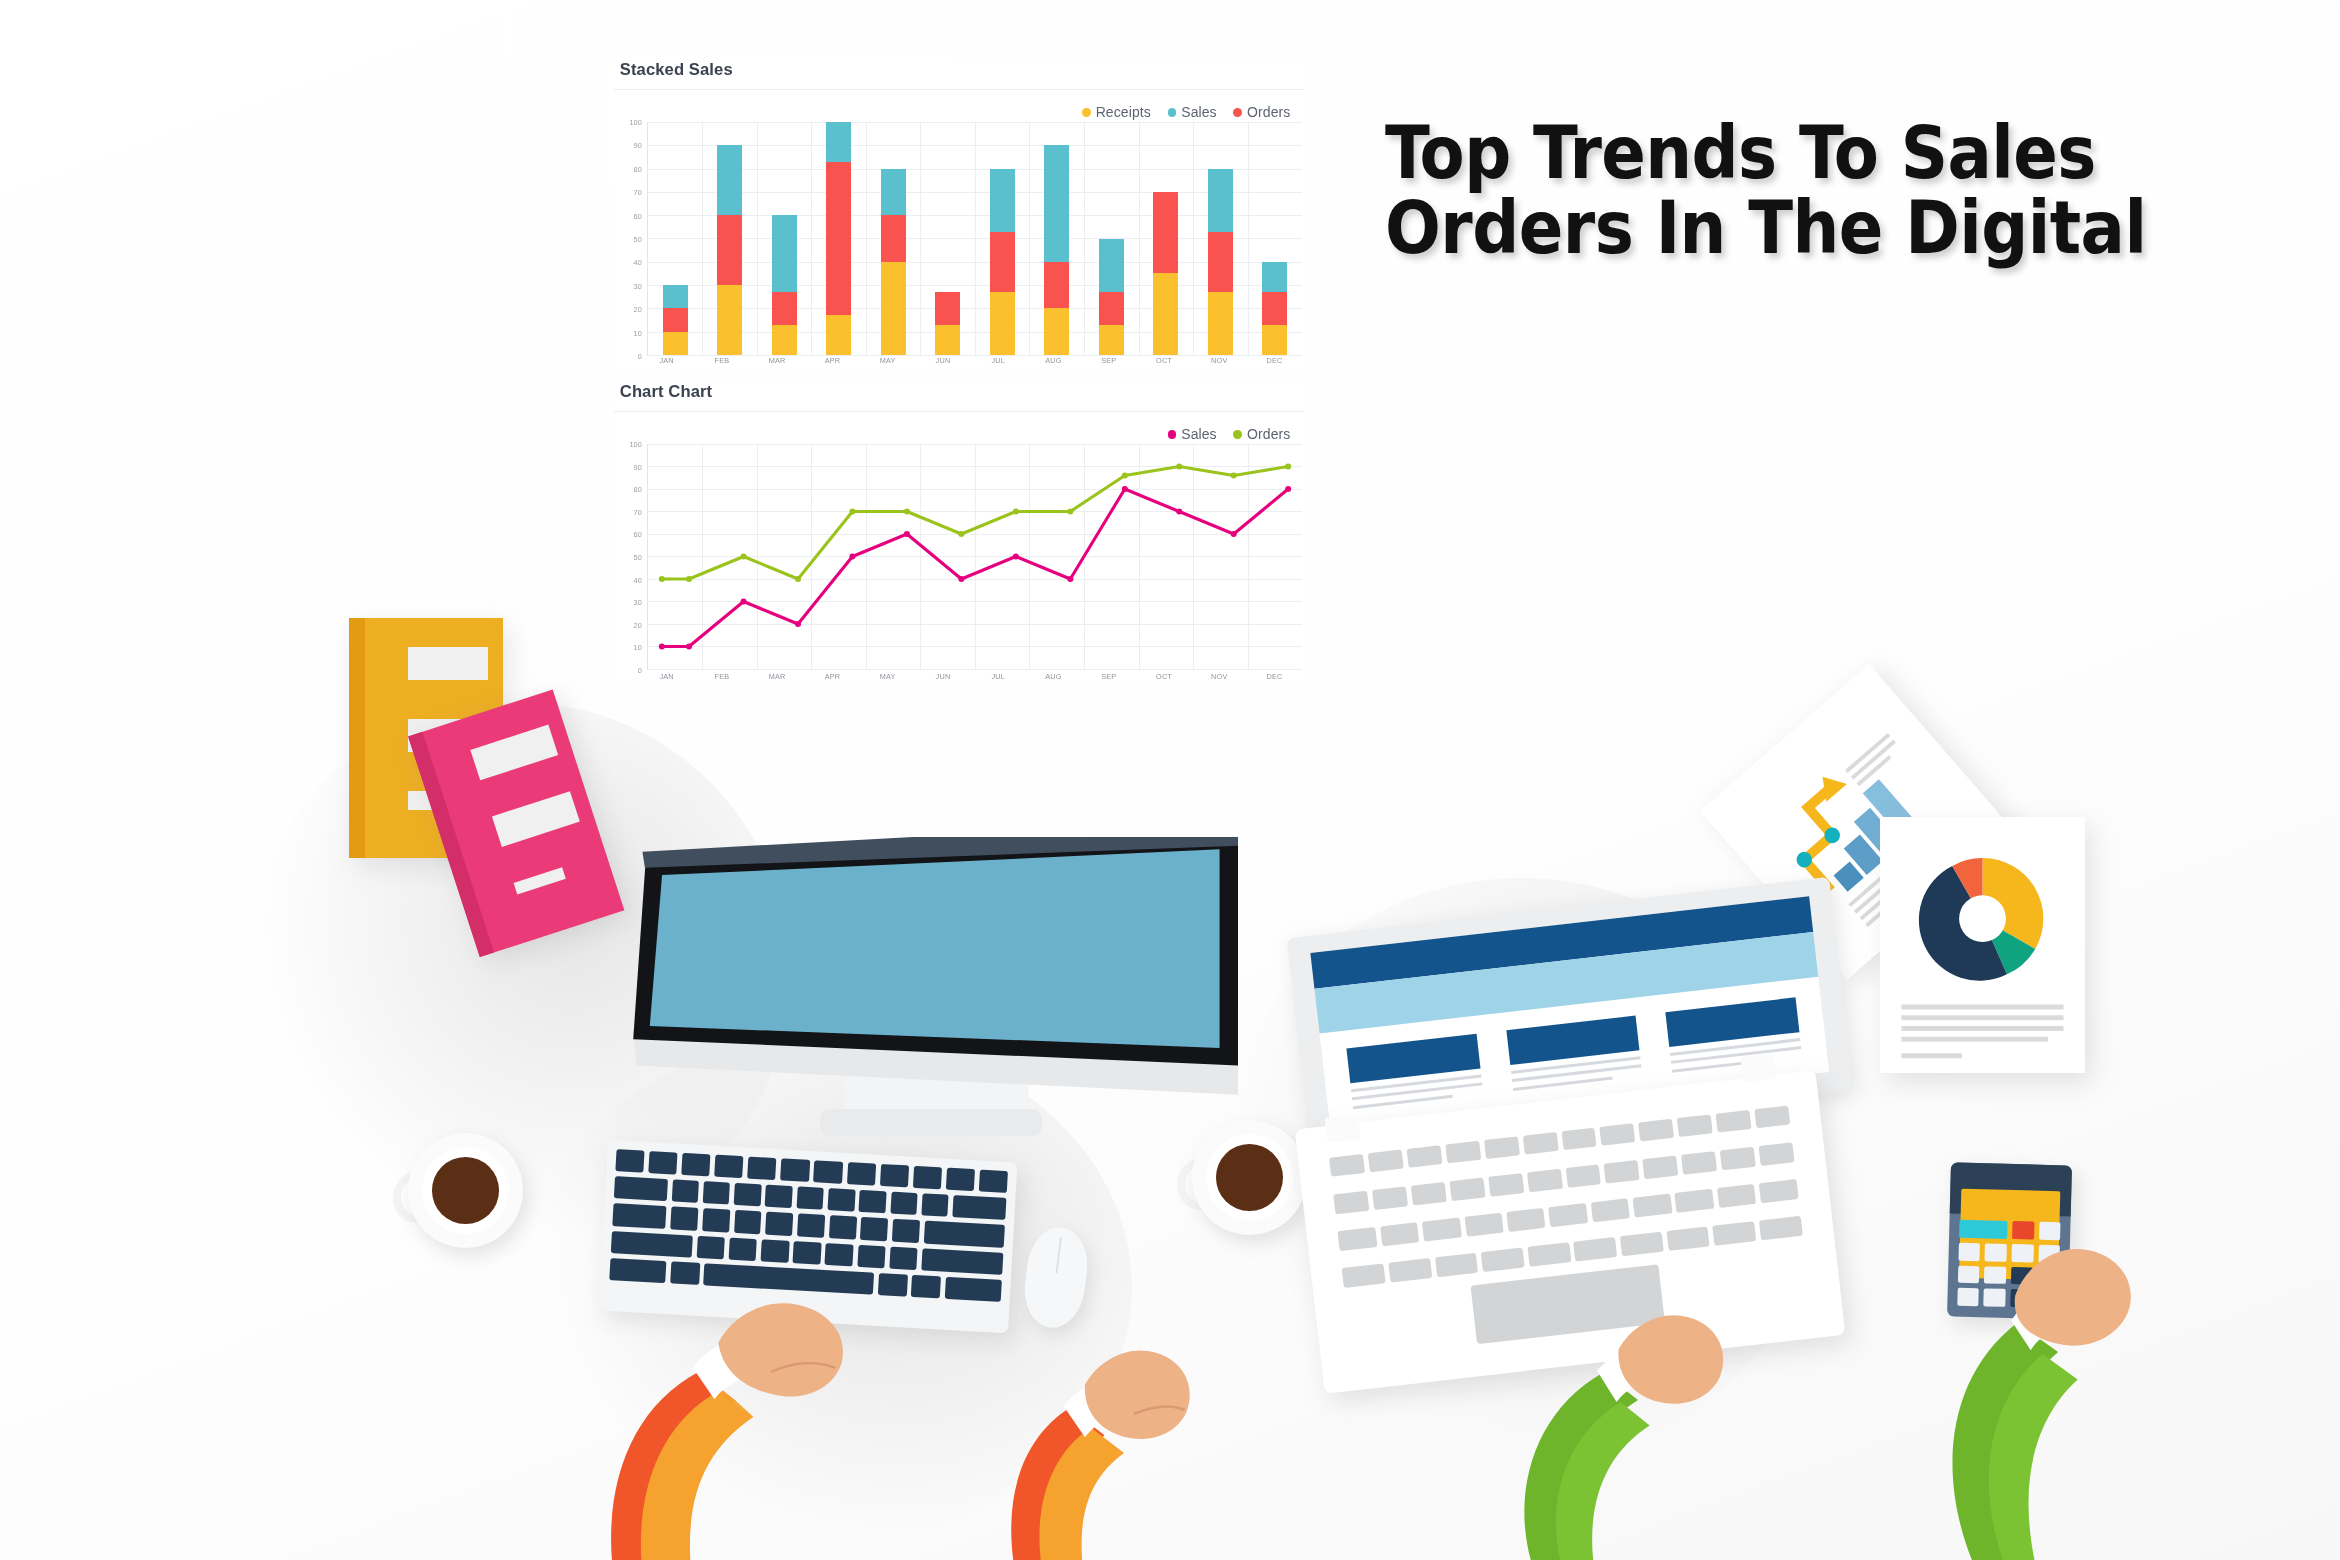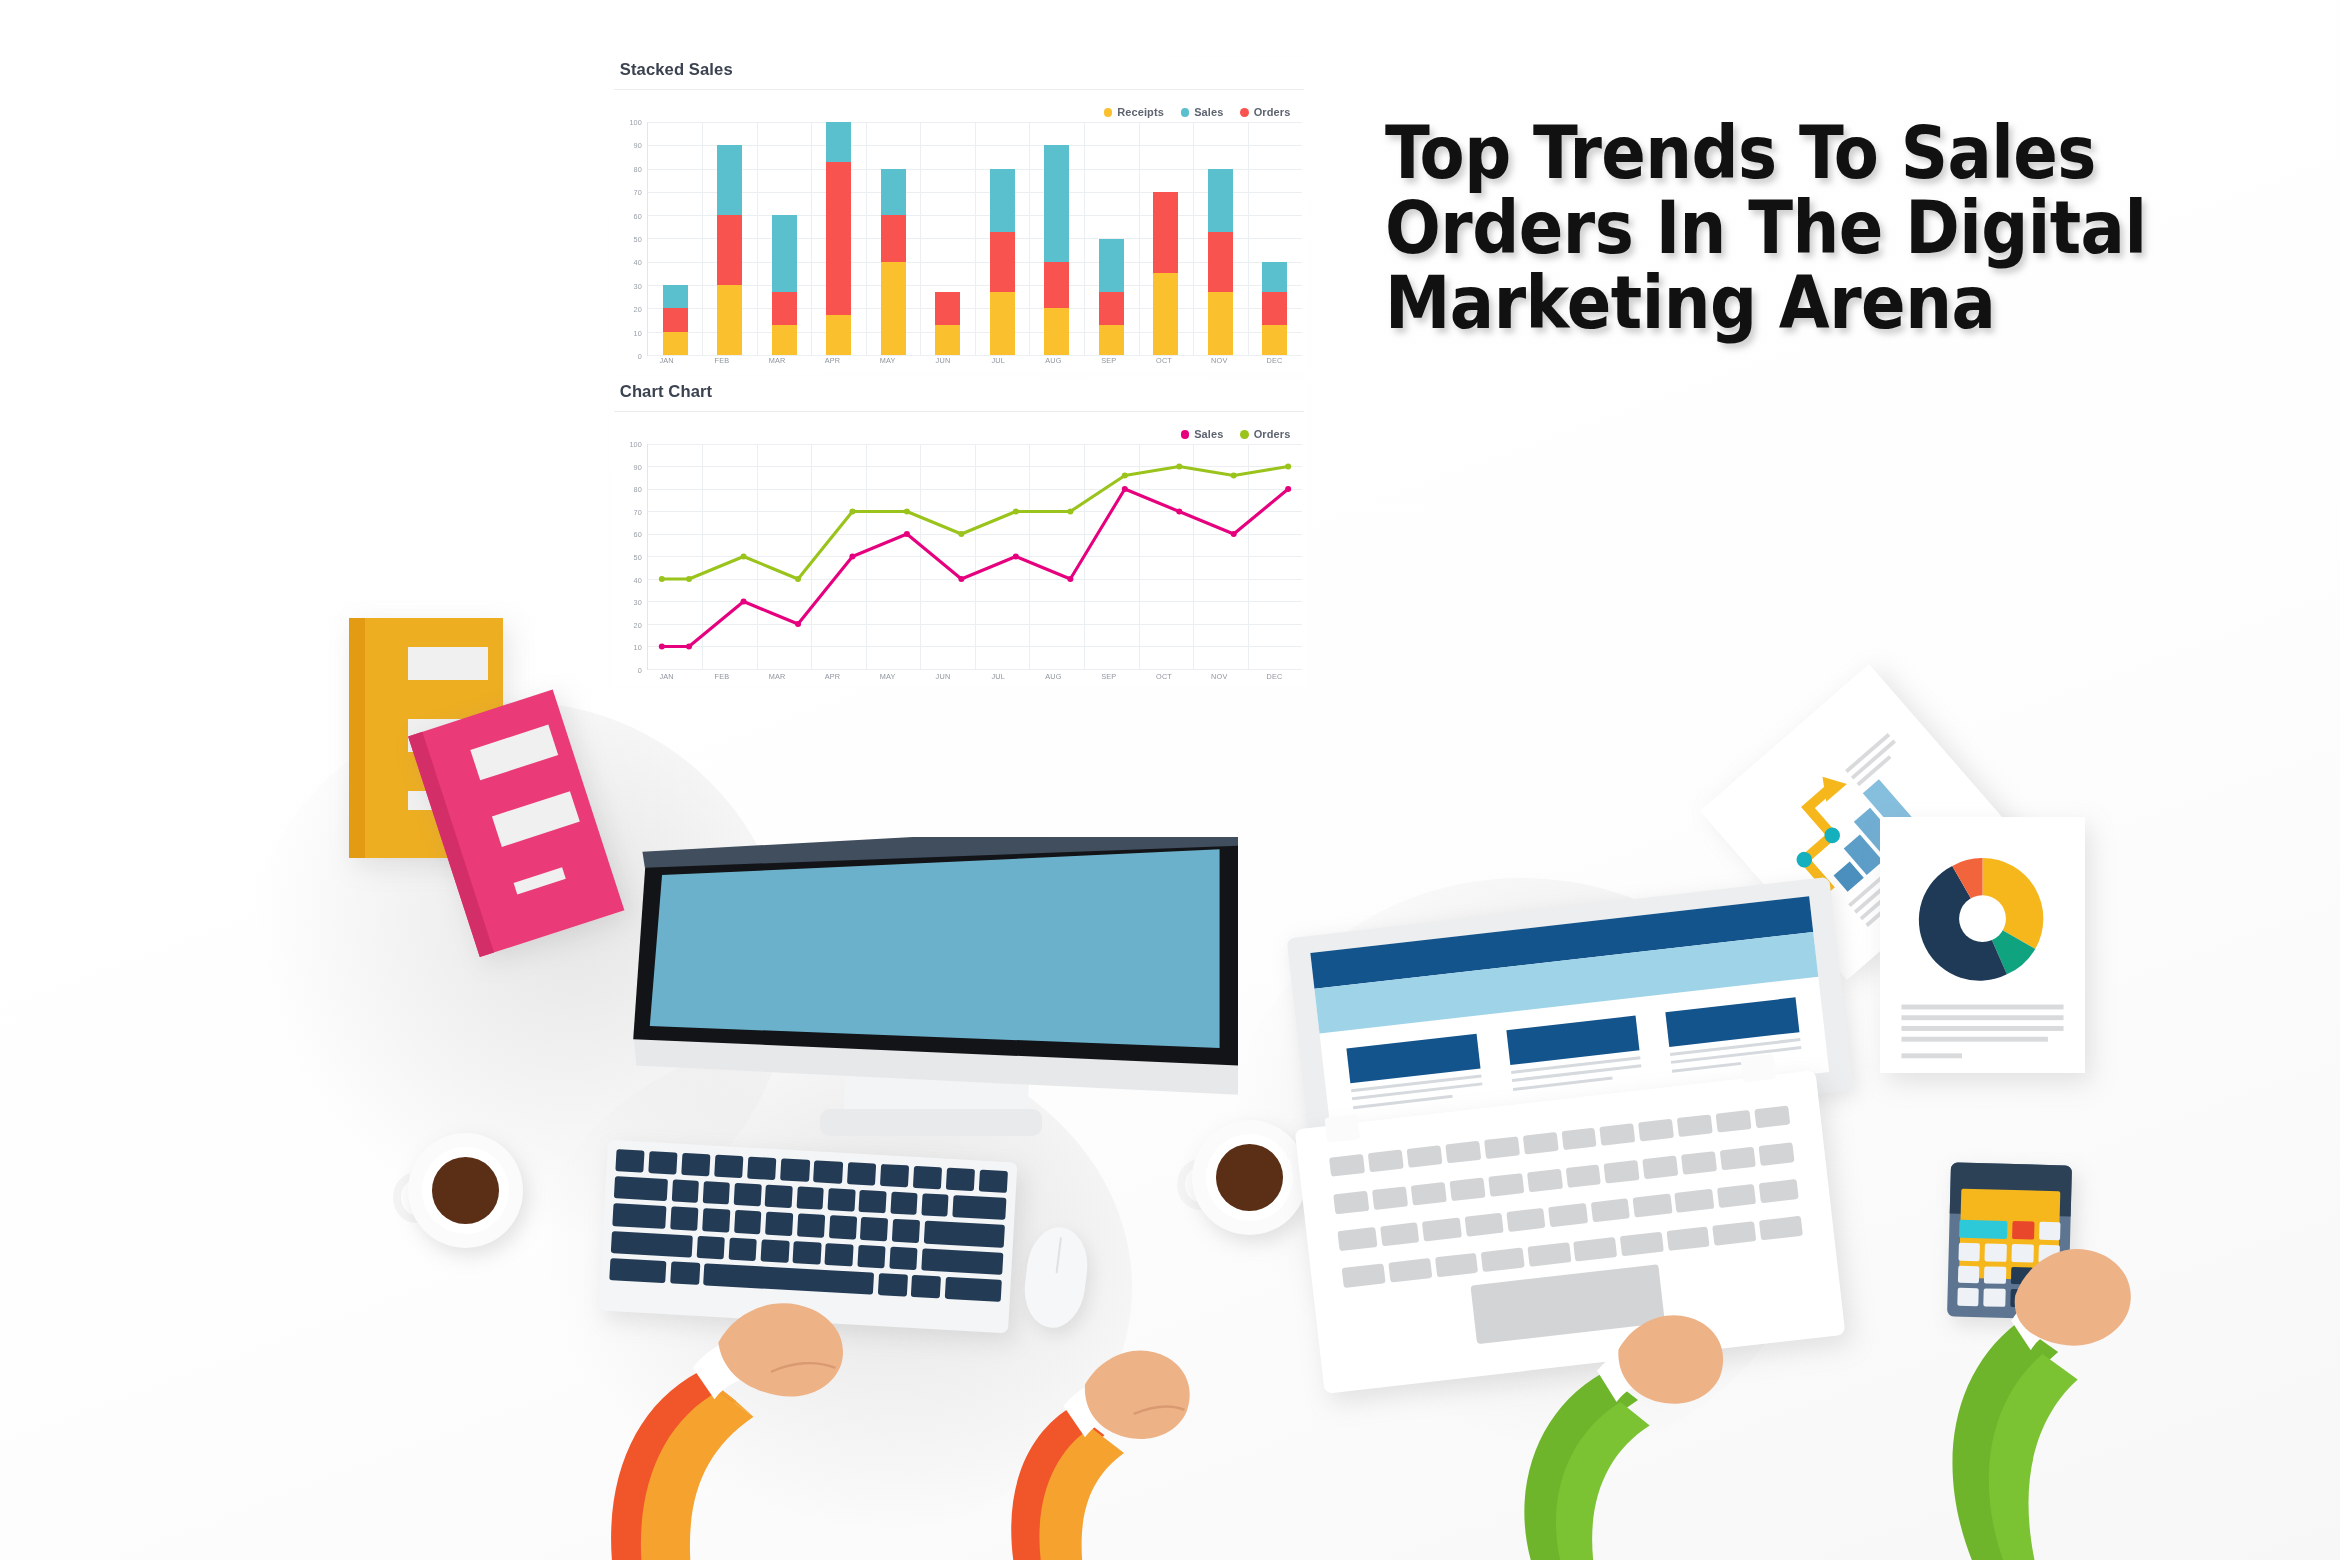--- a/index.html
+++ b/index.html
@@ -20,21 +20,21 @@
   
   .chart-card{position:absolute;background:#ffffff;}
   #stacked-card{left:612px;top:60px;width:694px;height:312px;}
   #line-card{left:612px;top:382px;width:694px;height:304px;}
   .card-title{font-size:16.6px;font-weight:bold;color:#3b4250;letter-spacing:0.1px;
               padding:0 0 8.8px 7.8px;}
   .card-rule{height:1px;background:#ececec;margin:0 2px 15.6px 2px;}
   .legend{display:flex;justify-content:flex-end;gap:16.6px;padding-right:15.6px;margin-bottom:2.9px;height:13.7px;align-items:center;}
   .legend-item{display:flex;align-items:center;gap:4.9px;}
   .legend-dot{width:8.8px;height:8.8px;border-radius:50%;display:block;}
-  .legend-label{font-size:11px;color:#5d6470;font-weight:700;letter-spacing:0.1px;}
+  .legend-label{font-size:14px;color:#5d6470;font-weight:400;letter-spacing:0.1px;}
 
   .plot-wrap{position:relative;margin-left:7.8px;}
   .ylabels{position:absolute;left:0;top:0;width:25px;height:100%;}
   .ylab{position:absolute;right:2.9px;font-size:7.3px;color:#9aa0a8;
         transform:translateY(-50%);letter-spacing:0.1px;}
   .plot{position:absolute;left:27px;right:3.9px;top:0;bottom:0;
         border-left:1px solid #e3e6e8;border-bottom:1px solid #e3e6e8;}
   .hline{position:absolute;left:0;right:0;height:1px;background:#eceff1;}
   .vline{position:absolute;top:0;bottom:0;width:1px;background:#eceff1;}
   .xlabels{position:absolute;left:27px;right:3.9px;display:flex;}
@@ -681,17 +681,16 @@
         <span class="xlab">SEP</span>
         <span class="xlab">OCT</span>
         <span class="xlab">NOV</span>
         <span class="xlab">DEC</span>
       </div>
   </div>
 
   <div id="headline">
     <div class="hl-line">Top Trends To Sales</div>
     <div class="hl-line">Orders In The Digital</div>
-    <div class="hl-line">Marketing Arena</div>
   </div>
 
 </div>
 
 
 </body></html>

